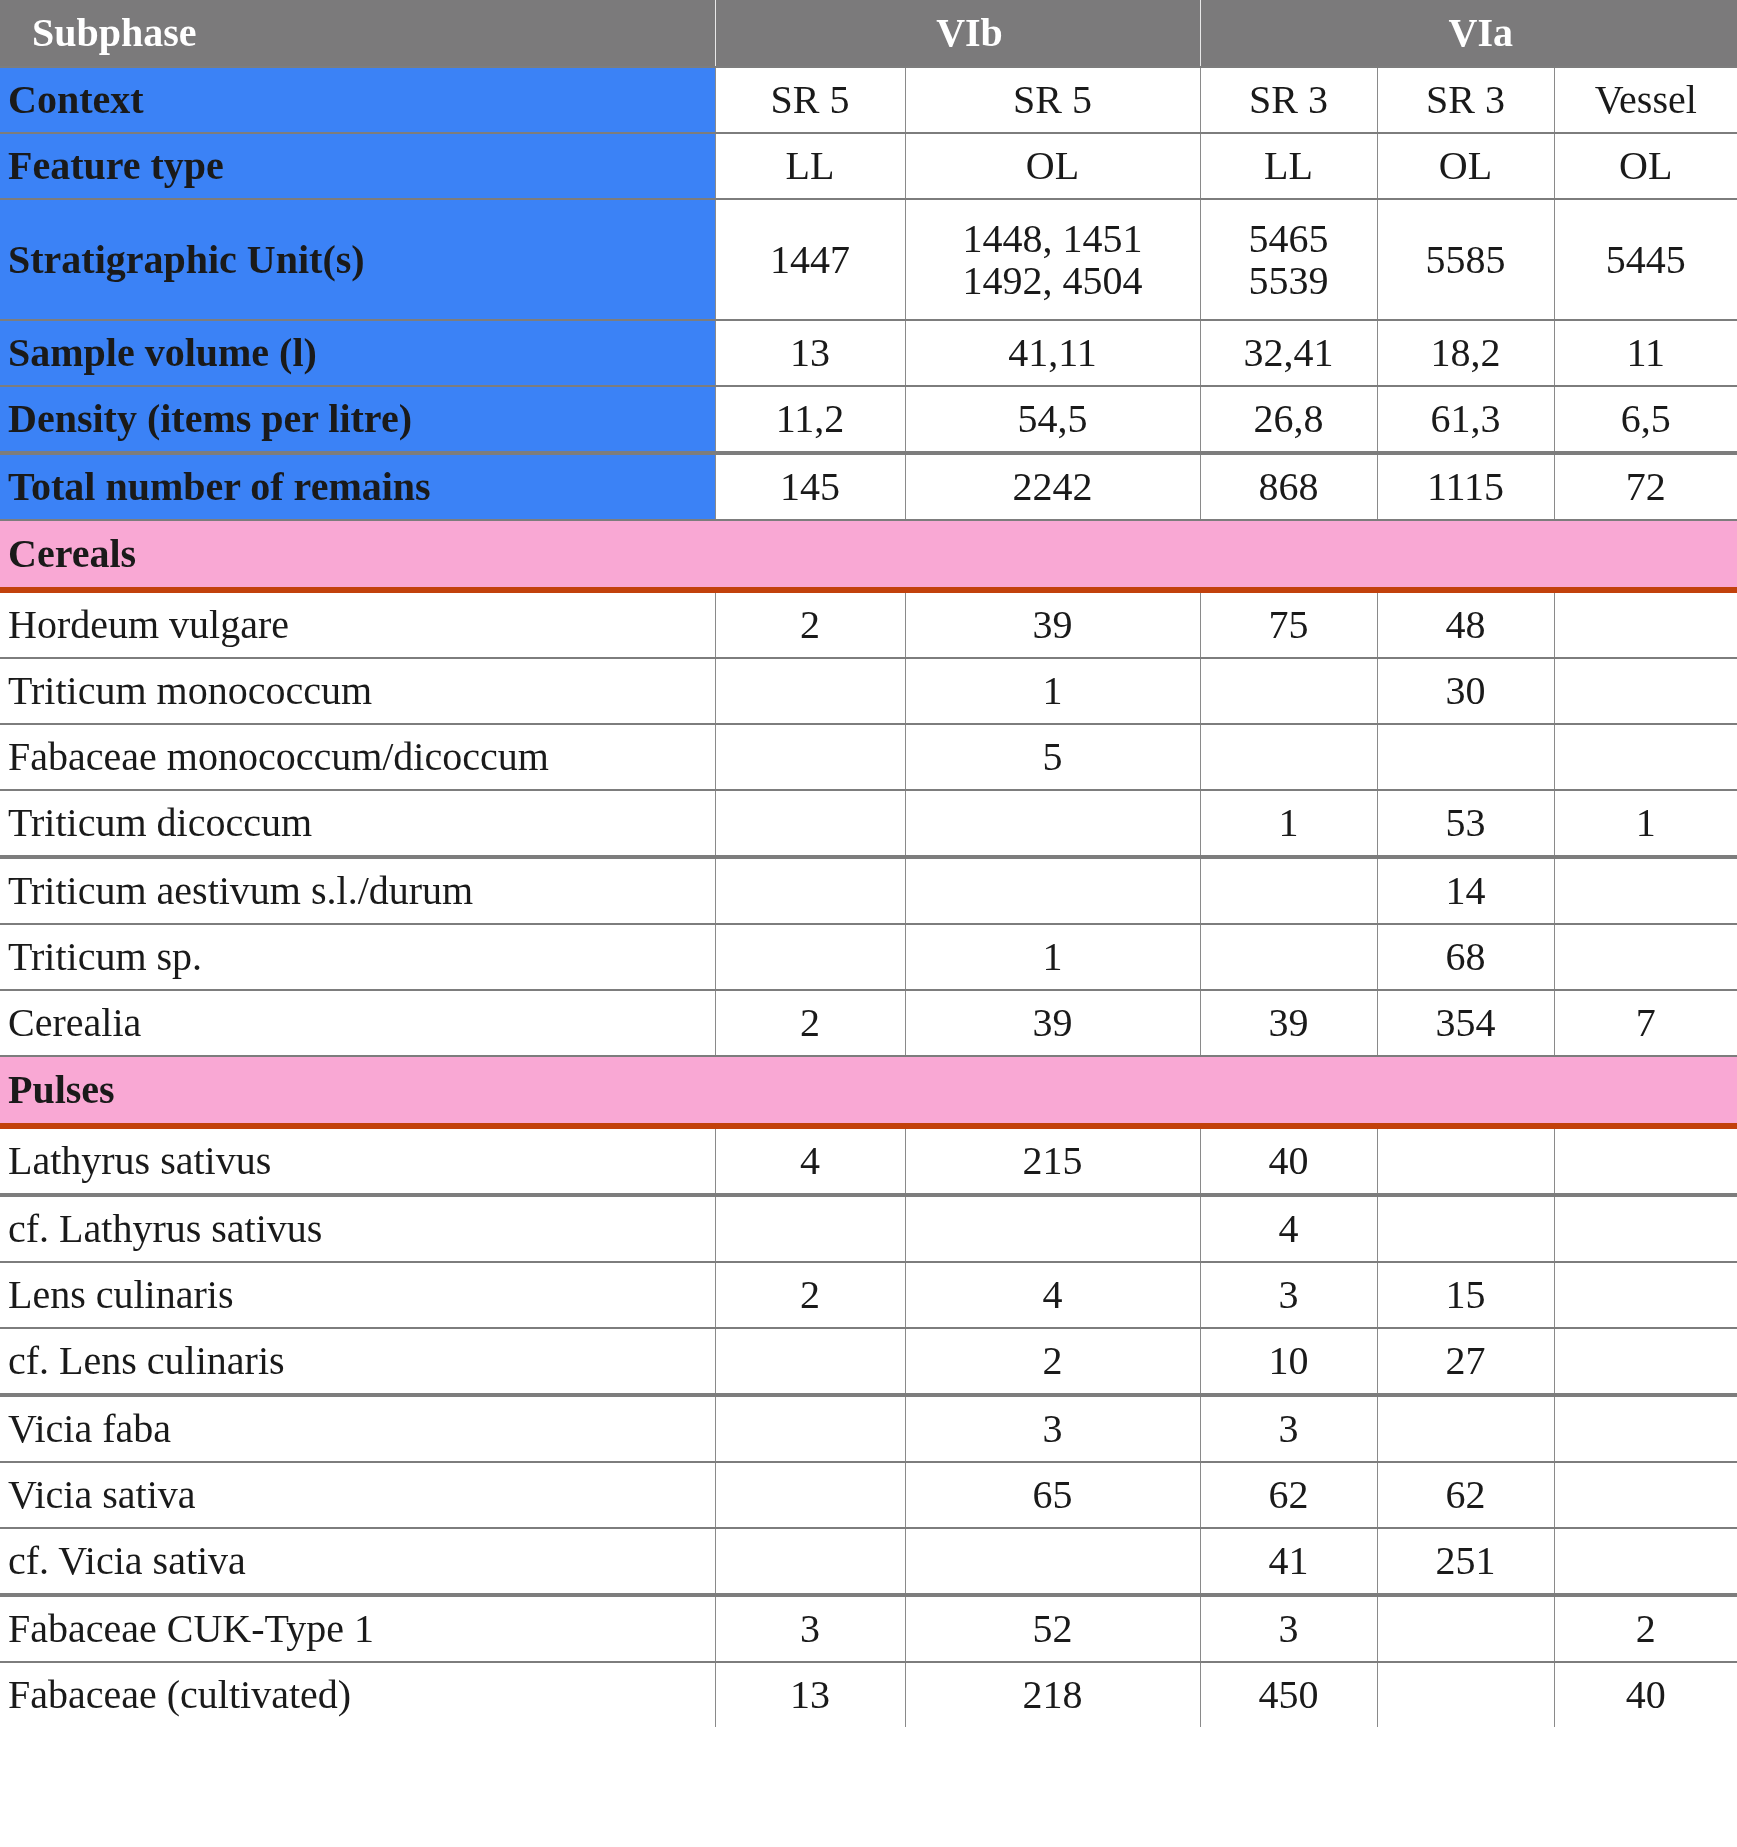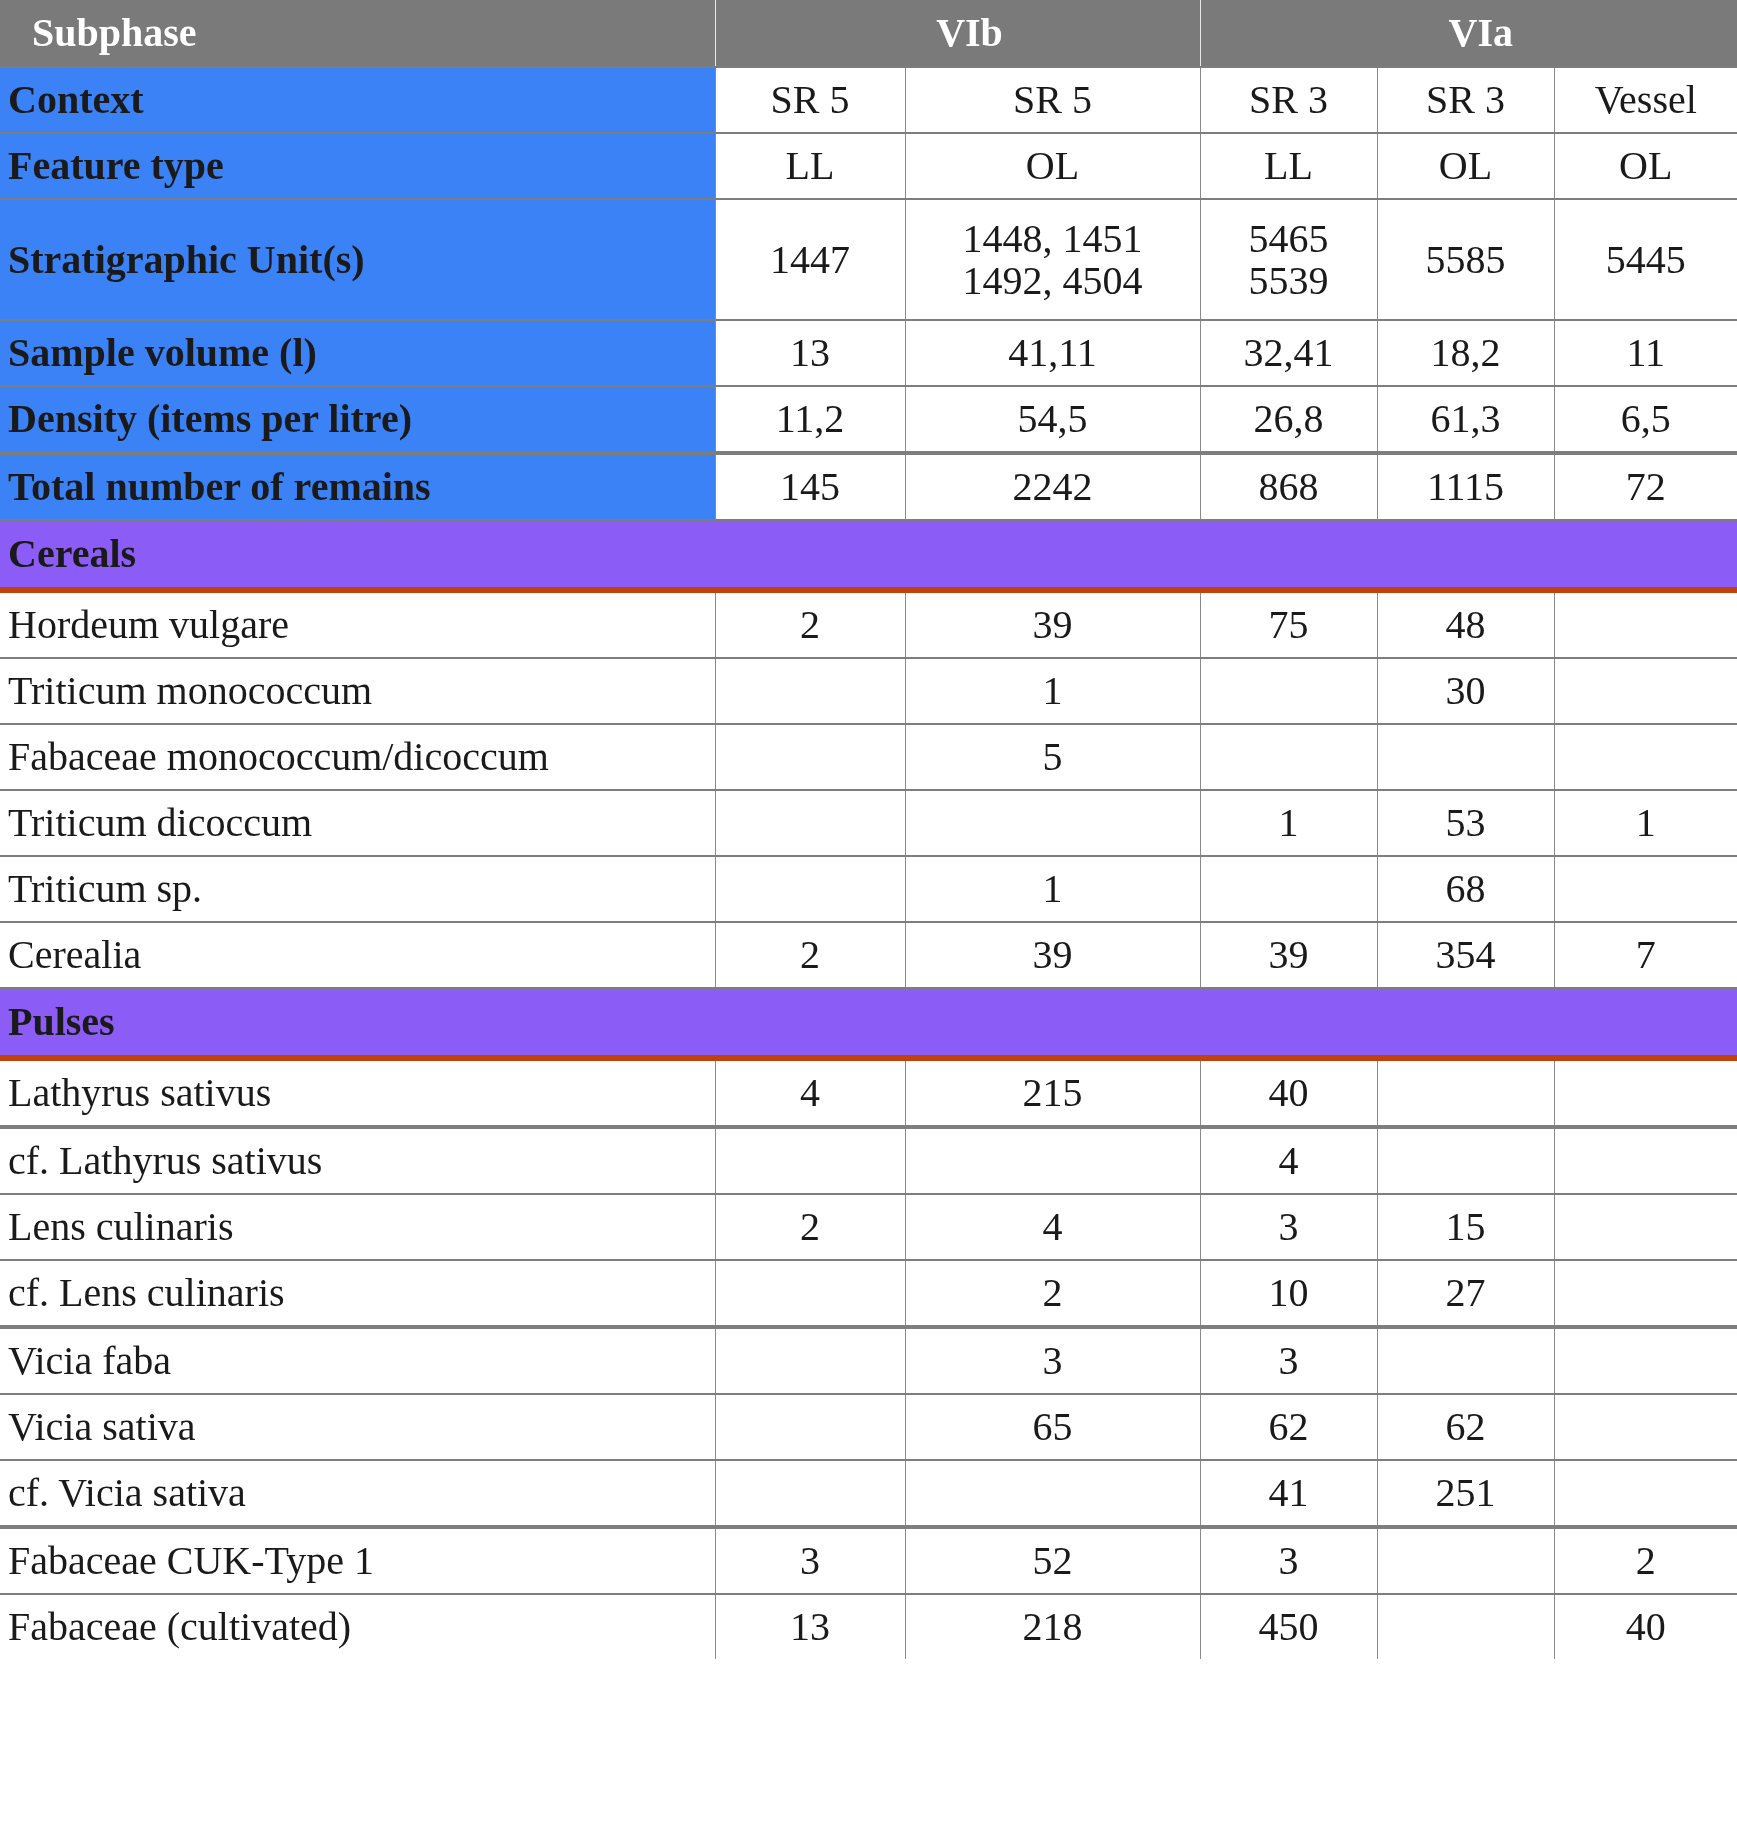--- a/index.html
+++ b/index.html
@@ -36,21 +36,21 @@
     border-top: none;
     height: 66px;
     border-left: 1px solid #e8e8e8;
     padding-left: 32px;
   }
   tr.head th:first-child { border-left: none; }
   tr.meta td:first-child { background: #3b82f6; font-weight: bold; }
   tr.strat td { height: 119px; }
   tr.thick td { border-top: 4px solid #7d7d7d; }
   tr.section td {
-    background: #8b5cf6;
+    background: #f9a8d4;
     font-weight: bold;
     height: 66px;
     border-left: none;
     border-top: 2px solid #7d7d7d;
   }
   tr.section-after td { border-top: 6px solid #c2410c; }
   .two-line span { display: block; }
 </style>
 </head>
 <body>
@@ -167,20 +167,28 @@
       <td></td>
     </tr>
     <tr>
       <td>Triticum dicoccum</td>
       <td></td>
       <td></td>
       <td>1</td>
       <td>53</td>
       <td>1</td>
     </tr>
+    <tr class="thick">
+      <td>Triticum aestivum s.l./durum</td>
+      <td></td>
+      <td></td>
+      <td></td>
+      <td>14</td>
+      <td></td>
+    </tr>
     <tr>
       <td>Triticum sp.</td>
       <td></td>
       <td>1</td>
       <td></td>
       <td>68</td>
       <td></td>
     </tr>
     <tr>
       <td>Cerealia</td>

